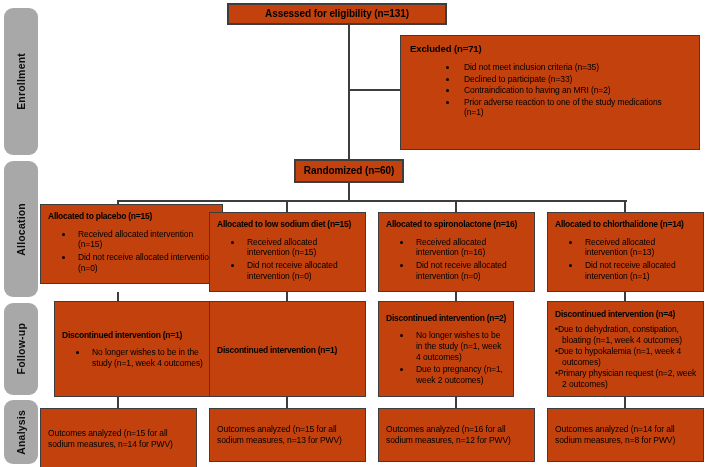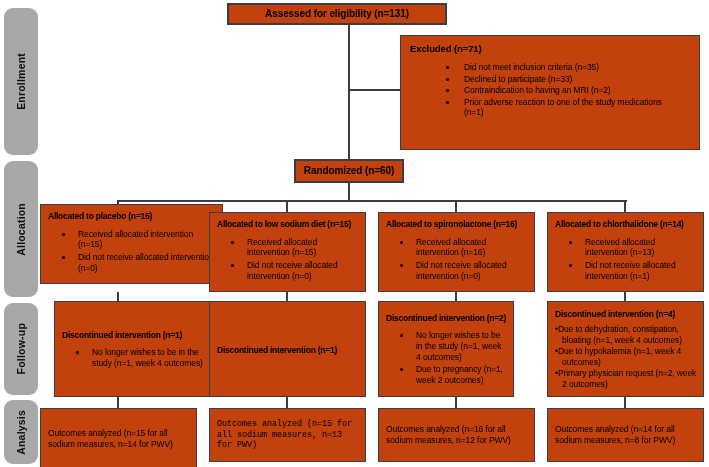--- a/index.html
+++ b/index.html
@@ -144,21 +144,21 @@
     <ul class="tight">
       <li>Due to dehydration, constipation, bloating (n=1, week 4 outcomes)</li>
       <li>Due to hypokalemia (n=1, week 4 outcomes)</li>
       <li>Primary physician request (n=2, week 2 outcomes)</li>
     </ul>
   </div>
 
   <div class="box vcenter" style="left:40px;top:408px;width:157px;height:62px;padding:4px 6px 4px 7px;">
     <div>Outcomes analyzed (n=15 for all sodium measures, n=14 for PWV)</div>
   </div>
-  <div class="box vcenter" style="left:209px;top:408px;width:157px;height:54px;padding:4px 6px 4px 7px;font-family:Liberation Mono, monospace;">
+  <div class="box vcenter" style="left:209px;top:408px;width:157px;height:54px;padding:4px 6px 4px 7px;">
     <div>Outcomes analyzed (n=15 for all sodium measures, n=13 for PWV)</div>
   </div>
   <div class="box vcenter" style="left:378px;top:408px;width:157px;height:54px;padding:4px 0 4px 7px;">
     <div>Outcomes analyzed (n=16 for all sodium measures, n=12 for PWV)</div>
   </div>
   <div class="box vcenter" style="left:547px;top:408px;width:157px;height:54px;padding:4px 6px 4px 7px;">
     <div>Outcomes analyzed (n=14 for all sodium measures, n=8 for PWV)</div>
   </div>
 
 </div>

